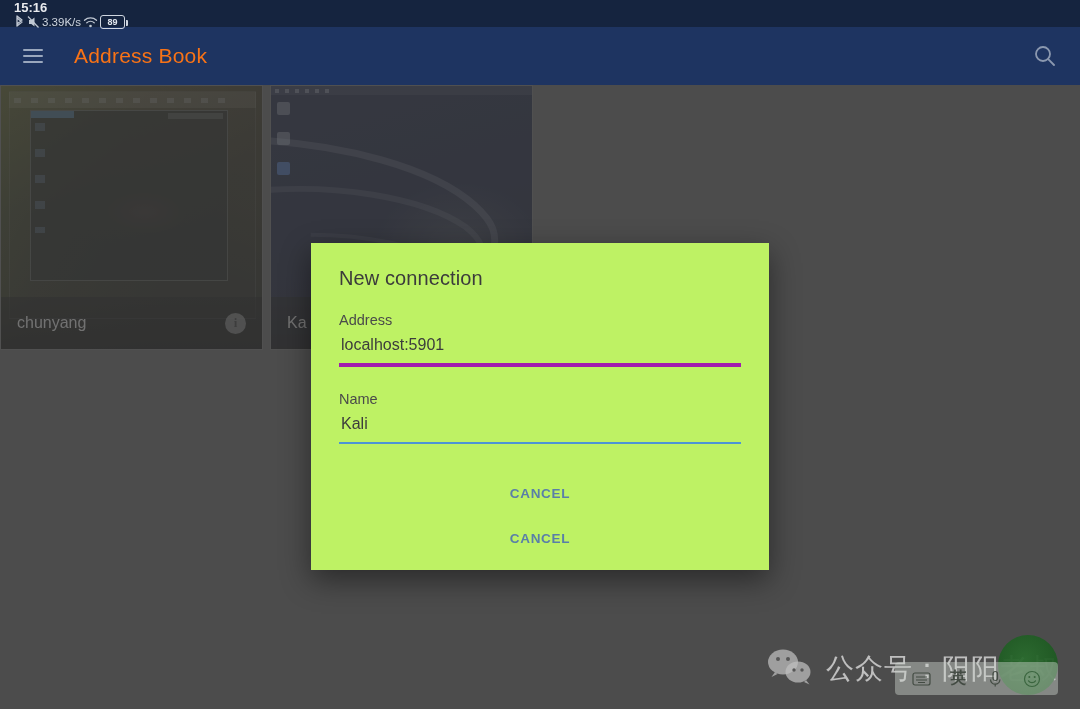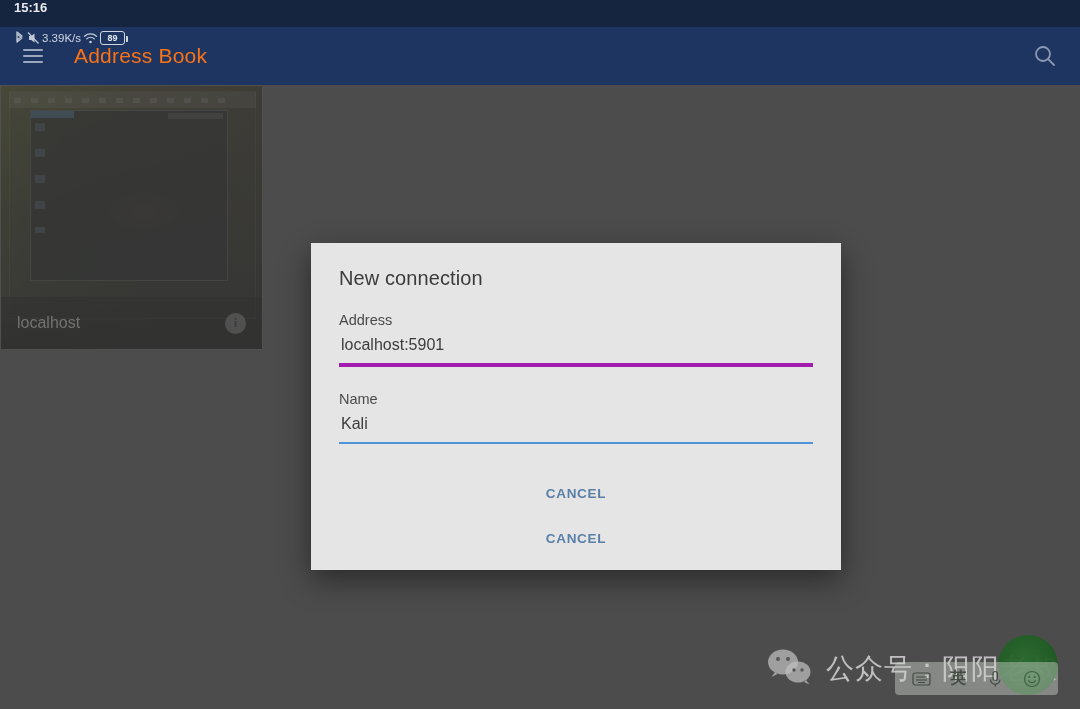--- a/index.html
+++ b/index.html
@@ -36,21 +36,20 @@
     z-index: 40;
     flex-direction: column;
   }
   .status-right {
     display: flex;
     align-items: center;
     gap: 2px;
     font-weight: normal;
     font-size: 11.5px;
     color: #cfd6e0;
-    margin-top: 16px;
   }
   .sb-icon { display: inline-flex; align-items: center; opacity: .92; }
   .battery {
     display: inline-flex;
     align-items: center;
     justify-content: center;
     border: 1.3px solid #cfd6e0;
     border-radius: 3px;
     width: 25px;
     height: 14px;
@@ -282,22 +281,22 @@
     top: 85px; left: 0;
     width: 1080px; height: 624px;
     background: rgba(70,70,70,.70);
     z-index: 20;
   }
 
   
   .dialog {
     position: absolute;
     left: 311px; top: 243px;
-    width: 530px;
-    background: #e5e5e5;
+    width: 458px;
+    background: #bef264;
     box-shadow: 0 10px 28px rgba(0,0,0,.45);
     padding: 24px 28px 14px 28px;
     z-index: 30;
   }
   .dialog-title {
     font-size: 20px;
     color: #3b3b3b;
     margin-bottom: 22px;
     letter-spacing: .1px;
   }
@@ -446,25 +445,44 @@
   <div class="content">
     <div class="card-grid">
 
       <div class="card">
         <div class="card-thumb thumb-chunyang">
           <div class="toolbar-dots"></div>
           <div class="sidebar-dots"></div>
           <div class="inner-window"></div>
         </div>
         <div class="card-label-bar">
-          <span class="card-label">localhost</span>
+          <span class="card-label">chunyang</span>
           <span class="info-icon">i</span>
         </div>
       </div>
 
+      <div class="card">
+        <div class="card-thumb thumb-kali">
+          <svg class="kali-dragon" viewBox="0 0 263 265" preserveAspectRatio="none">
+            <path d="M-5 55 C70 60 160 80 205 120 C225 138 228 150 224 168" fill="none" stroke="#8c94a8" stroke-width="7" opacity=".55"></path>
+            <path d="M-5 105 C60 100 150 110 196 142 C214 156 216 168 212 182" fill="none" stroke="#8c94a8" stroke-width="6" opacity=".42"></path>
+            <path d="M40 150 C90 150 150 160 185 180" fill="none" stroke="#8c94a8" stroke-width="4" opacity=".3"></path>
+          </svg>
+          <div class="kali-topbar"></div>
+          <div class="kali-dock">
+            <i></i>
+              <i></i>
+              <i></i>
+          </div>
+          <div class="kali-word">KALI LIN</div>
+        </div>
+        <div class="card-label-bar">
+          <span class="card-label">Ka</span>
+        </div>
+      </div>
 
     </div>
   </div>
 
   <div class="scrim"></div>
 
   <div class="dialog">
     <div class="dialog-title">New connection</div>
 
     <div class="field">

